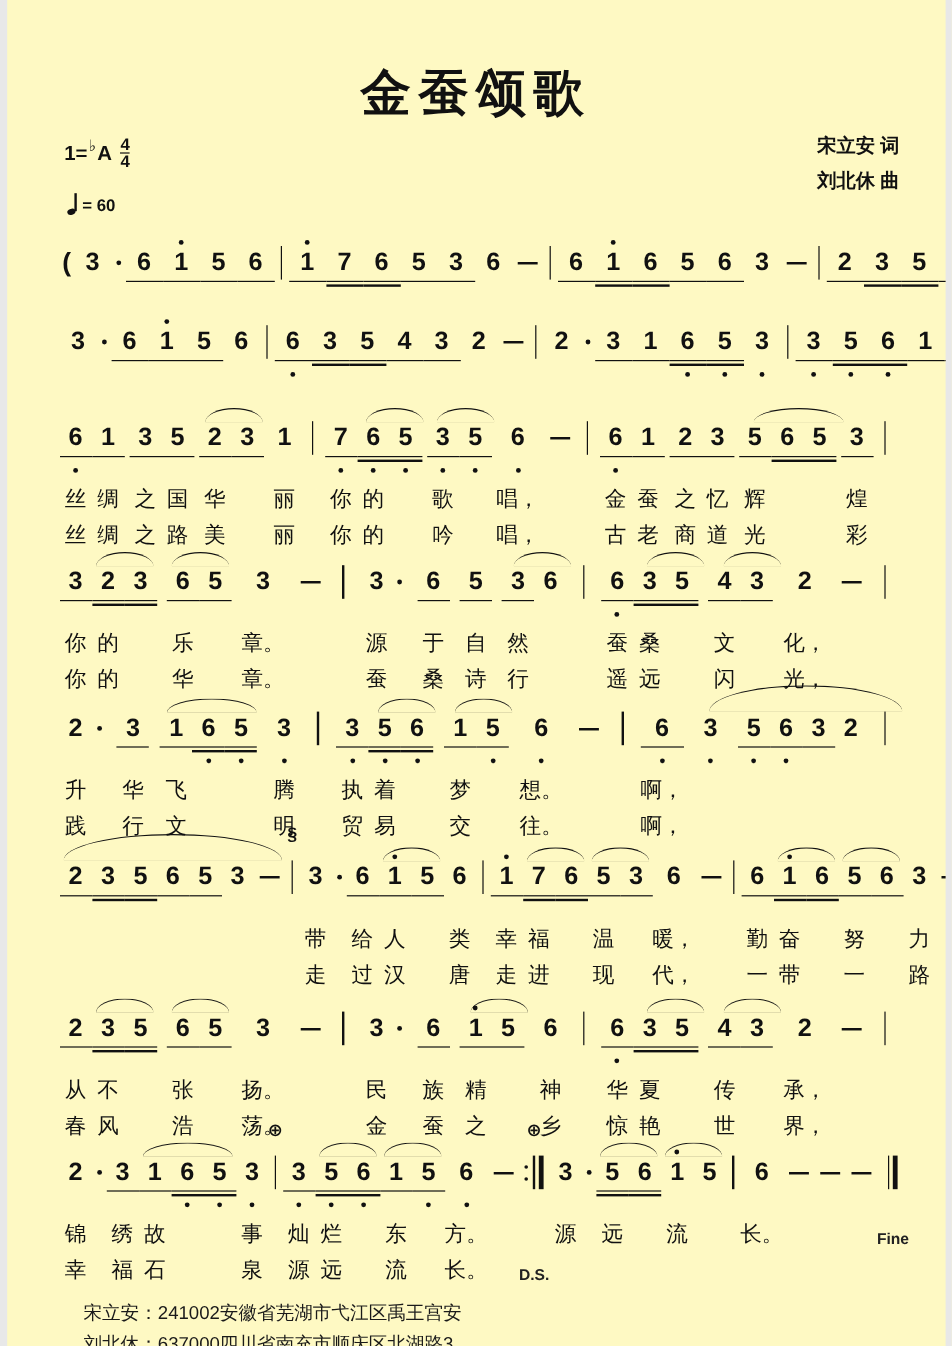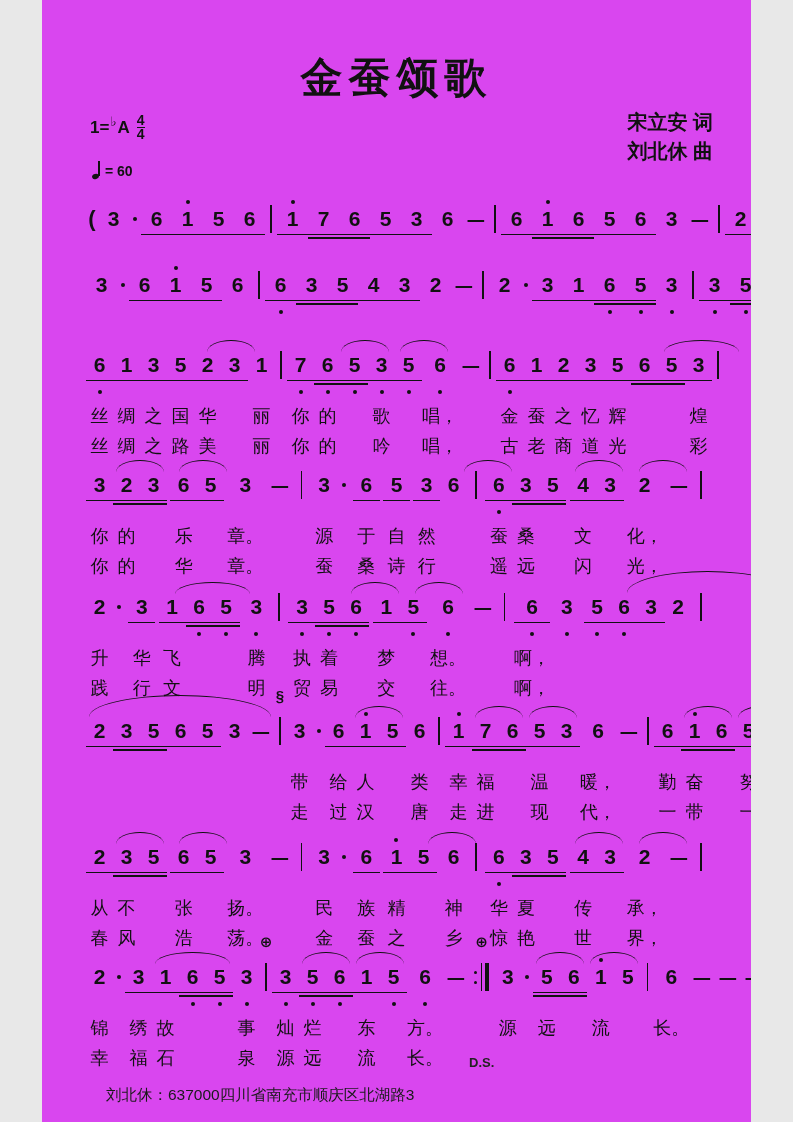--- a/index.html
+++ b/index.html
@@ -1,32 +1,32 @@
 <!DOCTYPE html>
 <html><head>
 <meta charset="utf-8">
 <style>
   html,body{margin:0;padding:0;background:#e8e8e8;}
   .page{
-    width:709px;height:1122px;background:#d946ef;margin:0 auto;
+    width:782px;height:1122px;background:#fef9c3;margin:0 auto;
     font-family:"Liberation Sans","DejaVu Sans",sans-serif;color:#111;
     position:relative;overflow:hidden;box-sizing:border-box;
   }
   
   .title{margin-top:50px;height:58px;text-align:center;font-size:42px;font-weight:700;letter-spacing:6px;}
   .meta{position:relative;height:90px;margin:0 38px 0 48px;}
   .keysig{position:absolute;left:0;top:6px;display:flex;align-items:center;font-weight:700;font-size:17px;}
   .flat{font-size:13px;position:relative;top:-6px;margin:0 1px;}
   .meter{display:inline-flex;flex-direction:column;align-items:center;margin-left:7px;font-size:14px;line-height:13px;font-weight:700;}
   .meter .den{border-top:1.4px solid #111;}
   .tempo{position:absolute;left:2px;top:52px;display:flex;align-items:flex-end;font-weight:700;font-size:14px;}
   .qnote{position:relative;width:9px;height:19px;margin-right:4px;}
   .qnote::before{content:'';position:absolute;bottom:0;left:0;width:7px;height:5px;background:#111;border-radius:50%;transform:rotate(-18deg);}
   .qnote::after{content:'';position:absolute;right:1px;bottom:3px;width:1.6px;height:15px;background:#111;}
-  .credits{position:absolute;right:0;top:0;text-align:right;font-size:20px;font-weight:700;line-height:29px;}
+  .credits{position:absolute;right:0;top:0;text-align:right;font-size:16px;font-weight:700;line-height:29px;}
   
   .systems{margin:0 44px 0 44px;}
   .mline{display:flex;justify-content:space-between;align-items:flex-start;position:relative;}
   .mline.s1{margin-bottom:14px;}
   .mline.s2{margin-bottom:28px;}
   .mline.s3{margin-bottom:2px;}
   .mline.s4{margin-bottom:4px;}
   .mline.s5{margin-bottom:6px;}
   .mline.s6{margin-bottom:8px;}
   .mline.s7{margin-bottom:2px;}
@@ -2790,15 +2790,16 @@
         </div>
         <div class="slur" style="left: 69px; width: 75px;"></div>
         <div class="slur" style="left: 216px; width: 48px;"></div>
         <div class="slur" style="left: 270px; width: 48px;"></div>
         <div class="slur" style="left: 450px; width: 48px;"></div>
         <div class="slur" style="left: 504px; width: 48px;"></div>
       </div>
     </div>
 
   <div class="footer">
+    <div>宋立安：241002安徽省芜湖市弋江区禹王宫安</div>
     <div>刘北休：637000四川省南充市顺庆区北湖路3</div>
   </div>
 </div>
 
 </body></html>

